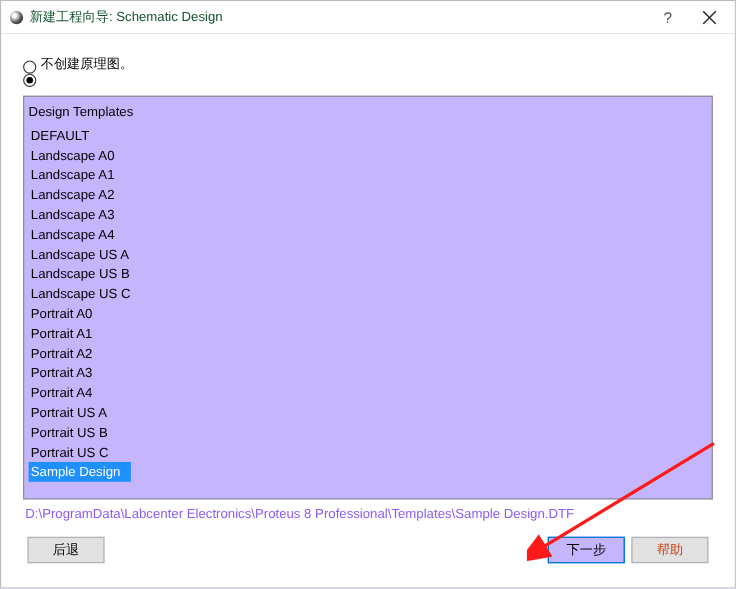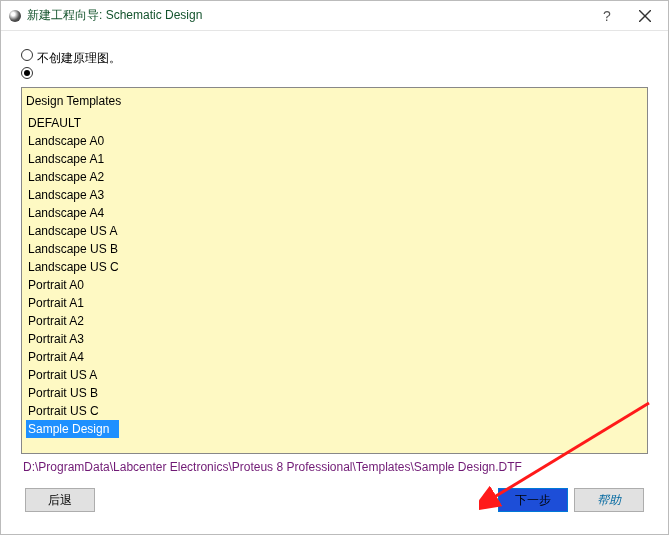--- a/index.html
+++ b/index.html
@@ -43,21 +43,21 @@
   .help-q { font-size: 14px; color: #555; }
   .content {
     flex: 1;
     padding: 18px 20px 10px 20px;
     display: flex;
     flex-direction: column;
     overflow: hidden;
   }
   .radio-group { margin-bottom: 8px; }
   .radio-row {
-    display: flex; align-items: flex-start;
+    display: flex; align-items: flex-end;
     line-height: 18px;
     cursor: default;
   }
   .radio {
     width: 12px; height: 12px;
     border: 1px solid #333;
     border-radius: 50%;
     margin-right: 4px;
     display: inline-flex; align-items: center; justify-content: center;
   }
@@ -66,65 +66,64 @@
     width: 6px; height: 6px;
     background: #000;
     border-radius: 50%;
   }
   .listbox {
     border: 1px solid #888;
     flex: 1;
     overflow: auto;
     padding: 4px 0 2px 4px;
     line-height: 18px;
-    background: #fef9c3;
+    background: #c4b5fd;
   }
   .list-header { margin-bottom: 4px; }
   .list-item {
     padding: 0 2px;
     white-space: nowrap;
     cursor: default;
   }
   .list-item.selected {
     background: #1e90ff;
     color: #fff;
     display: inline-block;
     padding-right: 10px;
   }
   .path-row {
     padding: 6px 2px 14px 2px;
-    color: #701a75;
+    color: #8b5cf6;
   }
   .button-row {
     display: flex;
     padding: 0 4px 12px 4px;
   }
   .spacer { flex: 1; }
   .btn {
     min-width: 70px;
     height: 24px;
     border: 1px solid #adadad;
     background: #e1e1e1;
     margin-left: 6px;
     display: inline-flex;
     align-items: center;
     justify-content: center;
     font-size: 12px;
     padding: 0 14px;
     text-align: center;
   }
   .btn.primary {
-    background: #1d4ed8;
+    background: #c4b5fd;
     outline: 1px solid #0078d7;
     outline-offset: -1px;
     border-color: #0078d7;
   }
   .btn.disabled {
-    color: #0369a1;
-    font-style: italic;
+    color: #c2410c;
   }
   .btn.first { margin-left: 0; }
   .arrow-annotation {
     position: absolute;
     left: 478px;
     top: 394px;
     pointer-events: none;
   }
 </style>
 </head>

